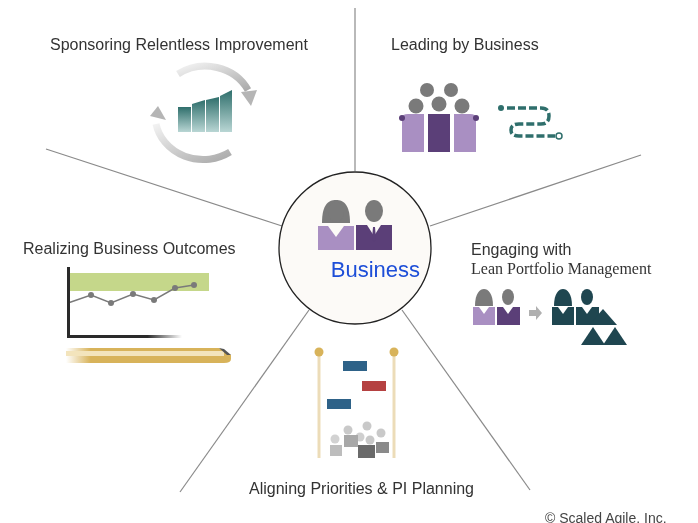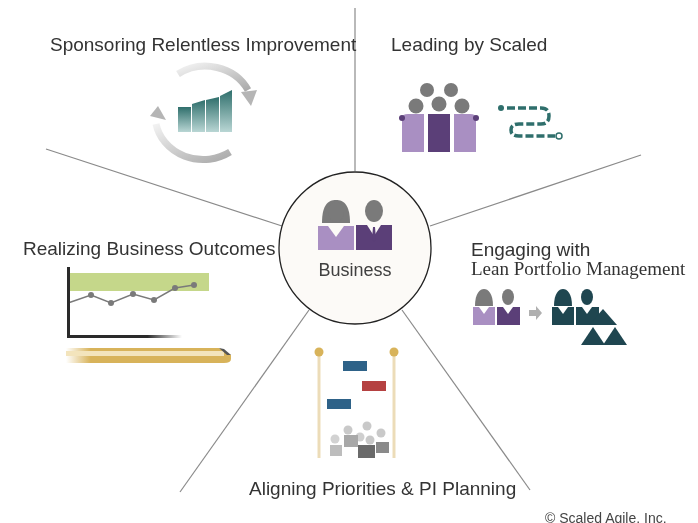--- a/index.html
+++ b/index.html
@@ -1,22 +1,22 @@
 <!DOCTYPE html>
 <html><head>
   <meta charset="utf-8">
   <style>
     html, body { margin: 0; padding: 0; background: #ffffff; }
     body { width: 698px; height: 523px; position: relative; overflow: hidden;
            font-family: "Liberation Sans", sans-serif; color: #333333; }
     .abs { position: absolute; }
-    .label { position: absolute; font-size: 19px; color: #333333; white-space: nowrap; line-height: 19px; }
+    .label { position: absolute; font-size: 16px; color: #333333; white-space: nowrap; line-height: 19px; }
     .copyright { position: absolute; font-size: 14px; color: #444444; white-space: nowrap; }
     svg { position: absolute; overflow: visible; }
-    .center-label { position: absolute; font-size: 18px; color: #404040; text-align: center; line-height: 22px; width: 130px; }
+    .center-label { position: absolute; font-size: 22px; color: #1d4ed8; text-align: right; line-height: 22px; width: 130px; }
   </style>
 </head>
 <body>
 
 <svg width="698" height="523" style="left:0;top:0;">
   <line x1="355" y1="8" x2="355" y2="171" stroke="#8a8a8a" stroke-width="1.2"></line>
   <line x1="46" y1="149" x2="282" y2="226" stroke="#8a8a8a" stroke-width="1.2"></line>
   <line x1="641" y1="155" x2="430" y2="226" stroke="#8a8a8a" stroke-width="1.2"></line>
   <line x1="180" y1="492" x2="309" y2="310" stroke="#8a8a8a" stroke-width="1.2"></line>
   <line x1="530" y1="490" x2="402" y2="310" stroke="#8a8a8a" stroke-width="1.2"></line>
@@ -63,21 +63,21 @@
     <polygon points="2,54 18,58 10,44" fill="#b5b5b5"></polygon>
 
     <polygon points="30,45 43,45 43,70 30,70" fill="url(#tealg)"></polygon>
     <polygon points="44,42 57,38 57,70 44,70" fill="url(#tealg)"></polygon>
     <polygon points="58,38 71,35 71,70 58,70" fill="url(#tealg)"></polygon>
     <polygon points="72,34 84,28 84,70 72,70" fill="url(#tealg)"></polygon>
   </svg>
 </div>
 
 <div>
-  <div class="label" style="left:391px;top:35px;">Leading by Scaled</div>
+  <div class="label" style="left:391px;top:35px;">Leading by Business</div>
   <svg width="80" height="72" style="left:400px;top:82px;">
     <circle cx="27" cy="8" r="7" fill="#7a7a7a"></circle>
     <circle cx="51" cy="8" r="7" fill="#7a7a7a"></circle>
     <circle cx="16" cy="24" r="7.5" fill="#7a7a7a"></circle>
     <circle cx="39" cy="22" r="7.5" fill="#7a7a7a"></circle>
     <circle cx="62" cy="24" r="7.5" fill="#7a7a7a"></circle>
     <path d="M2 36 Q2 32 8 32 L24 32 L24 70 L2 70 Z" fill="#a98fc2"></path>
     <path d="M54 32 L70 32 Q76 32 76 36 L76 70 L54 70 Z" fill="#a98fc2"></path>
     <rect x="28" y="32" width="22" height="38" fill="#5b3f78"></rect>
     <circle cx="2" cy="36" r="3" fill="#5b3f78"></circle>

